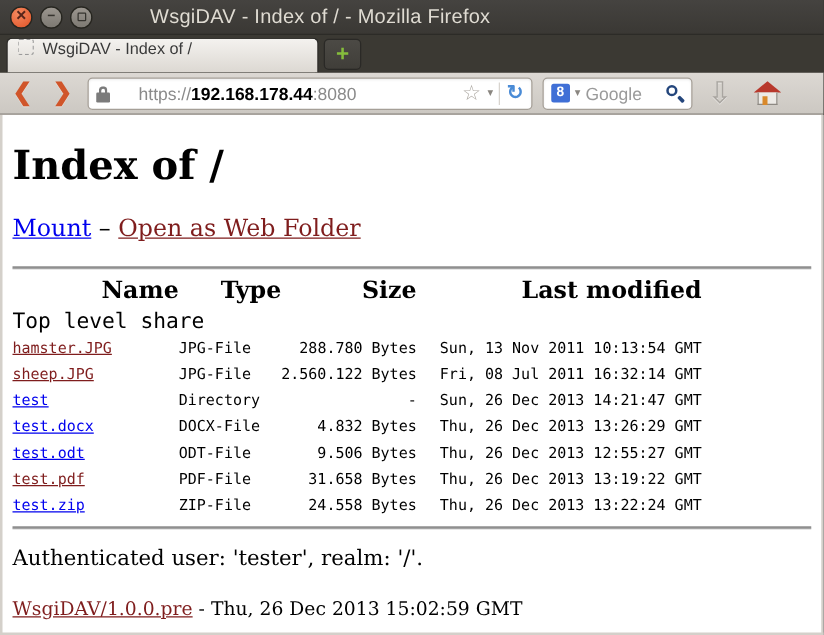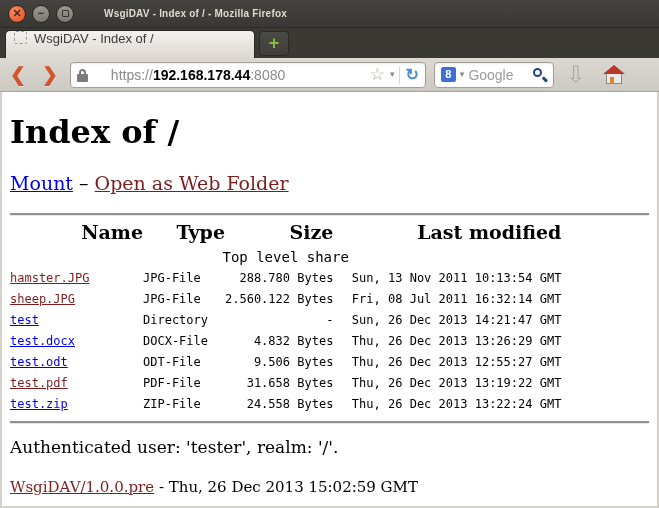--- a/index.html
+++ b/index.html
@@ -20,21 +20,21 @@
   .win-btn {
     width:18px; height:18px; border-radius:50%;
     display:flex; align-items:center; justify-content:center;
     font-size:11px; font-weight:bold; line-height:1;
     border:1px solid #26251f; cursor:default;
   }
   .win-close { background:radial-gradient(circle at 35% 30%, #f6895f, #df5226); color:#58251a; }
   .win-min, .win-max { background:linear-gradient(#9b968f,#7d7972); color:#36342f; }
   .win-max span { width:7px; height:7px; border:1.5px solid #36342f; display:block; border-radius:1px; }
   .window-title {
-    margin-left:30px; color:#dfdbd2; font-weight:bold; font-size:10px; letter-spacing:0.2px;
+    margin-left:46px; color:#dfdbd2; font-weight:normal; font-size:16px; letter-spacing:0.2px;
   }
 
   
   .tabstrip { position:relative; height:30px; background:#3b3933; }
   .tab {
     position:absolute; left:5px; bottom:0; width:250px; height:28px;
     background:linear-gradient(#f4f2ef,#dcd8d2);
     border:1px solid #2a2926; border-bottom:none;
     border-radius:5px 5px 0 0;
     display:flex; padding:0 8px;
@@ -122,21 +122,21 @@
   table.listing col.c-name { width:133px; }
   table.listing col.c-type { width:82px; }
   table.listing col.c-size { width:98px; }
   table.listing col.c-date { width:228px; }
   table.listing th {
     font-family:"DejaVu Serif", serif; font-size:19px; font-weight:bold;
     text-align:right; padding:0 0 4px 0; height:26px; vertical-align:bottom;
   }
   table.listing th.num, table.listing td.num { text-align:right; }
   table.listing td { padding:0; line-height:21px; white-space:nowrap; }
-  td.note-cell { font-size:14px; line-height:19px; padding-bottom:2px;text-align:center; }
+  td.note-cell { font-size:17px; line-height:19px; padding-bottom:2px; }
   td.date-cell, th.date-col { text-align:right; }
 
   .auth-line { font-size:17px; margin:14px 0 0; }
   .footer-line { font-size:15px; margin:21px 0 16px; }
 </style>
 </head>
 <body>
 
 <div class="window">
 

